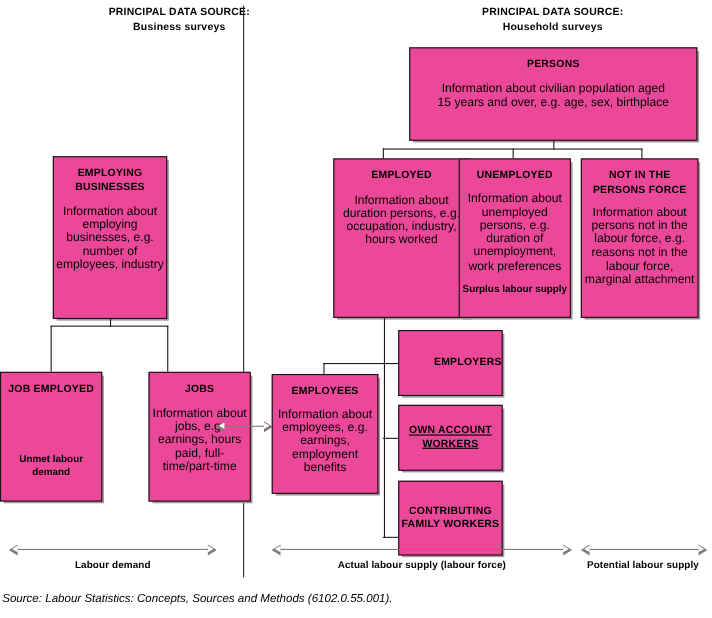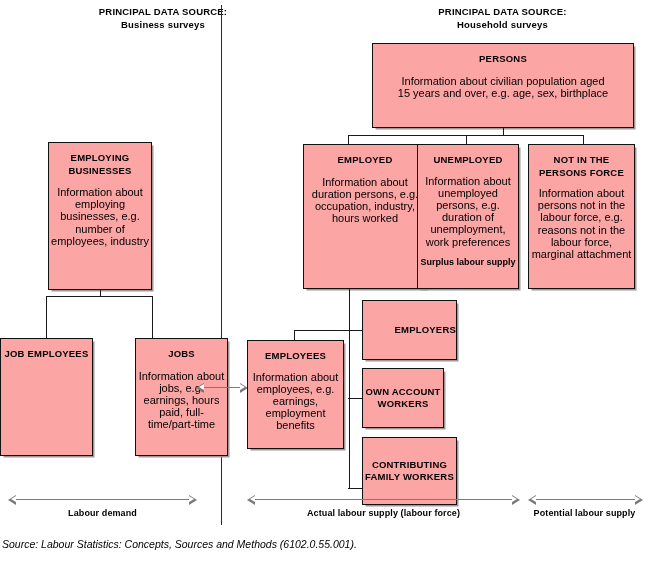--- a/index.html
+++ b/index.html
@@ -21,21 +21,21 @@
     font-weight: bold;
     font-size: 9.5px;
     line-height: 13px;
     color: #000;
     letter-spacing: 0.2px;
   }
   .box {
     position: absolute;
     box-sizing: border-box;
     border: 1.3px solid #111;
-    background: #fca5a5;
+    background: #ec4899;
     box-shadow: 2.5px 2.5px 0 -1px rgba(150,148,148,0.95);
     text-align: center;
     color: #000;
     overflow: hidden;
   }
   .box .bt {
     font-weight: bold;
     font-size: 9.5px;
     line-height: 12.5px;
     letter-spacing: 0.2px;
@@ -141,22 +141,23 @@
     <div class="gap"></div>
     <span class="bd">Information about employing businesses, e.g. number of employees, industry</span>
   </div>
 
   <div class="vline" style="left:99.5px; top:290px; height:7px;"></div>
   <div class="hline" style="left:46px; top:296px; width:107px;"></div>
   <div class="vline" style="left:46px; top:296px; height:42px;"></div>
   <div class="vline" style="left:152px; top:296px; height:42px;"></div>
 
   <div class="box pad-top" style="left:0px; top:338px; width:93px; height:118px;">
-    <span class="bt">JOB EMPLOYEES</span>
+    <span class="bt">JOB EMPLOYED</span>
     <div style="height:50px;"></div>
+    <span class="bs">Unmet labour demand</span>
   </div>
 
   <div class="box pad-top" style="left:104px; top:338px; width:93px; height:118px;margin-left:31px;">
     <span class="bt">JOBS</span>
     <div class="gap"></div>
     <span class="bd">Information about jobs, e.g. earnings, hours paid, full-time/part-time</span>
   </div>
 
   <div class="arrowrow" style="left:196px; top:381px; width:52px;">
     <div class="shaft"></div>
@@ -208,21 +209,21 @@
   <div class="box pad-top" style="left:247px; top:340px; width:97px; height:109px;">
     <span class="bt">EMPLOYEES</span>
     <div class="gap-s"></div>
     <span class="bd">Information about employees, e.g. earnings, employment benefits</span>
   </div>
 
   <div class="box" style="left:362px; top:300px; width:95px; height:60px; display:flex; align-items:center; justify-content:flex-end;">
     <span class="bt">EMPLOYERS</span>
   </div>
 
-  <div class="box" style="left:362px; top:368px; width:82px; height:60px; display:flex; align-items:center; justify-content:center;">
+  <div class="box" style="left:362px; top:368px; width:95px; height:60px; display:flex; align-items:center; justify-content:center;text-decoration:underline;">
     <span class="bt">OWN ACCOUNT WORKERS</span>
   </div>
 
   <div class="box" style="left:362px; top:437px; width:95px; height:68px; display:flex; align-items:center; justify-content:center;">
     <span class="bt">CONTRIBUTING FAMILY WORKERS</span>
   </div>
 
   <div class="arrowrow" style="left:8px; top:493px; width:189px;">
     <div class="shaft"></div>
     <div class="tipL"></div>

